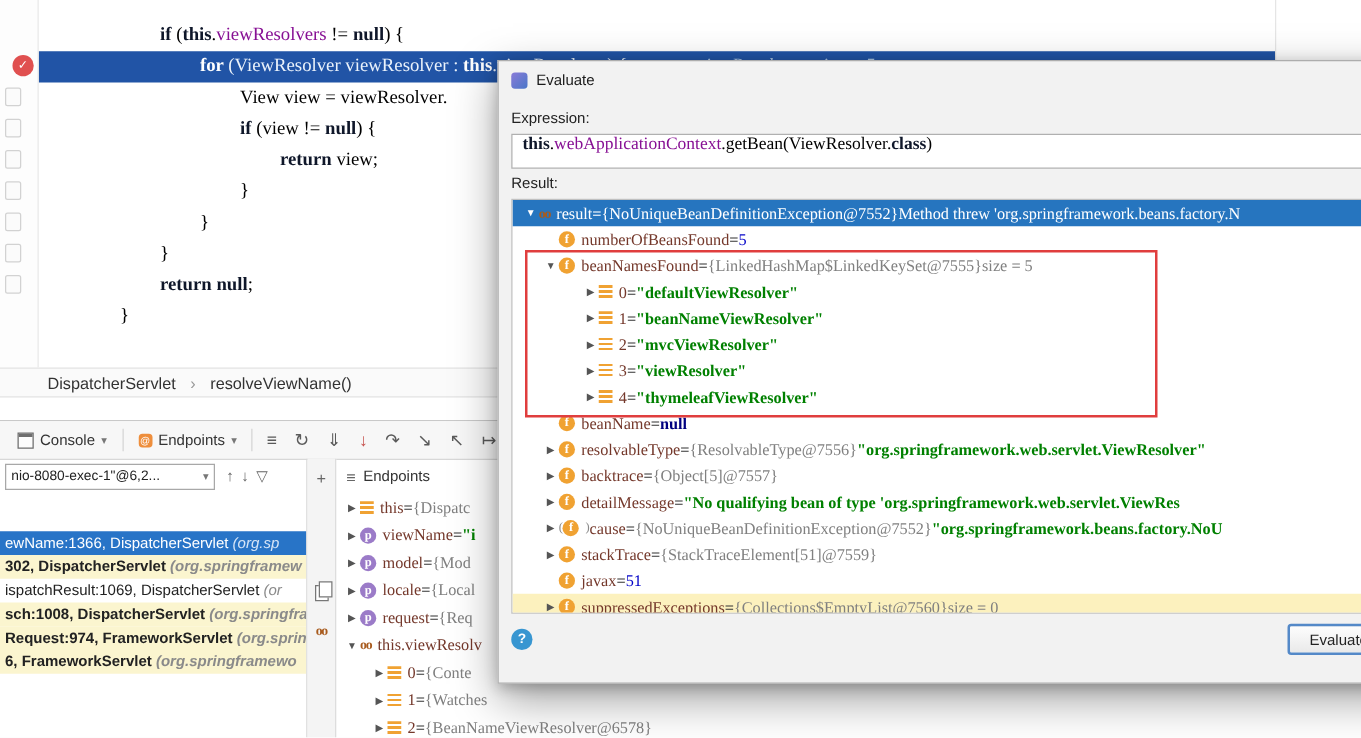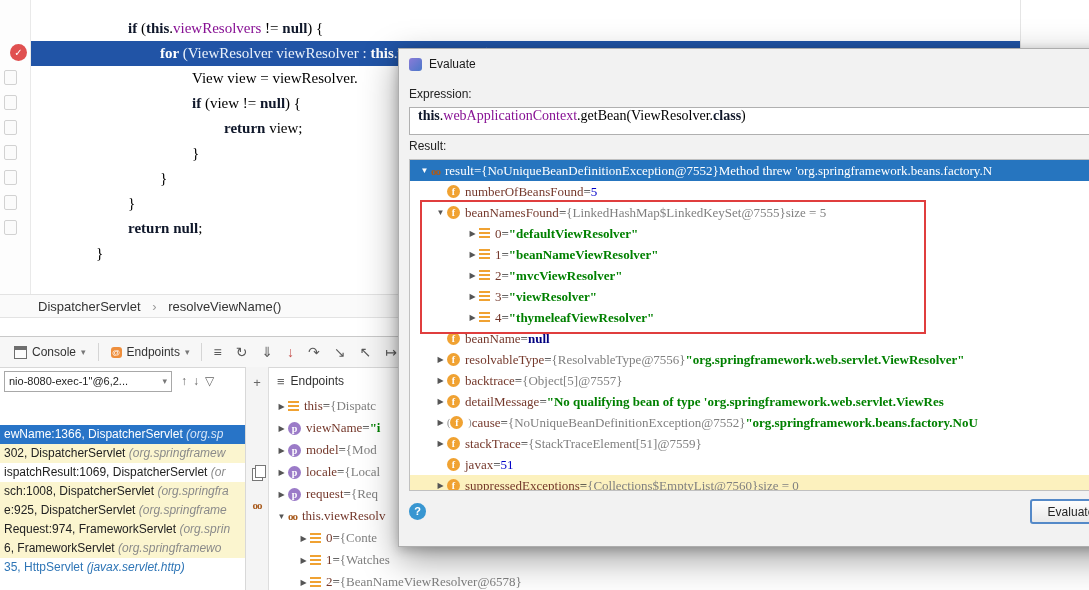--- a/index.html
+++ b/index.html
@@ -45,21 +45,21 @@
   .fctrl{height:28px;display:flex;align-items:center;gap:6px;padding:0 4px;}
   .combo{width:168px;height:21px;border:1px solid #A8A8A8;background:#fff;display:flex;align-items:center;padding:0 4px;box-sizing:border-box;font-size:11px;}
   .combo-txt{flex:1;white-space:nowrap;overflow:hidden;}
   .fico-btn{color:#666;font-size:12px;margin:0 3px;}
   .flist{padding-top:30px;}
   .frow{height:19px;line-height:19px;padding-left:4px;font-size:12px;white-space:nowrap;overflow:hidden;}
   .fpkg{color:#8A8A8A;font-style:italic;}
   .frow.sel{background:#2874C7;}
   .frow.sel .floc{color:#fff;}
   .frow.sel .fpkg{color:#D6E5F7;}
-  .frow.lib{background:#FBF5CF;}
+  .frow.lib{background:#FBF5CF;font-weight:bold;}
   .frow.hid .floc,.frow.hid .fpkg{color:#2E75B6;}
 
   .strip{width:22px;background:#F4F4F4;border-right:1px solid #DDDDDD;display:flex;flex-direction:column;align-items:center;}
   .sico{color:#666;font-size:13px;margin-top:8px;}
   .sico.oo{color:#A85B1E;font:bold 11px "Liberation Serif",serif;letter-spacing:-1px;margin-top:18px;}
   .copy-ico{width:9px;height:11px;border:1px solid #777;background:#fff;position:relative;margin-top:78px;}
   .copy-ico::after{content:"";position:absolute;left:2px;top:-4px;width:9px;height:11px;border:1px solid #777;background:#fff;}
 
   .vars{flex:1;overflow:hidden;}
   .vhead{height:28px;display:flex;align-items:center;gap:6px;padding-left:8px;font-size:12px;color:#333;}
@@ -183,24 +183,22 @@
             <span class="combo-txt">nio-8080-exec-1"@6,2...</span>
             <span class="dd">▾</span>
           </span>
           <span id="frame-icons"><span class="fico-btn">↑</span><span class="fico-btn">↓</span><span class="fico-btn">▽</span></span>
         </div>
         <div class="flist" id="flist">
             <div class="frow sel"><span class="floc">ewName:1366, DispatcherServlet </span><span class="fpkg">(org.sp</span></div>
             <div class="frow lib"><span class="floc">302, DispatcherServlet </span><span class="fpkg">(org.springframew</span></div>
             <div class="frow "><span class="floc">ispatchResult:1069, DispatcherServlet </span><span class="fpkg">(or</span></div>
             <div class="frow lib"><span class="floc">sch:1008, DispatcherServlet </span><span class="fpkg">(org.springfra</span></div>
-            <div class="frow lib"><span class="floc">e:925, DispatcherServlet </span><span class="fpkg">(org.springframe</span></div>
             <div class="frow lib"><span class="floc">Request:974, FrameworkServlet </span><span class="fpkg">(org.sprin</span></div>
             <div class="frow lib"><span class="floc">6, FrameworkServlet </span><span class="fpkg">(org.springframewo</span></div>
-            <div class="frow hid"><span class="floc">35, HttpServlet </span><span class="fpkg">(javax.servlet.http)</span></div>
           </div>
       </div>
 
       <div class="strip">
         <span class="sico">+</span>
         <span class="copy-ico"></span>
         <span class="sico oo">oo</span>
       </div>
 
       <div class="vars">

